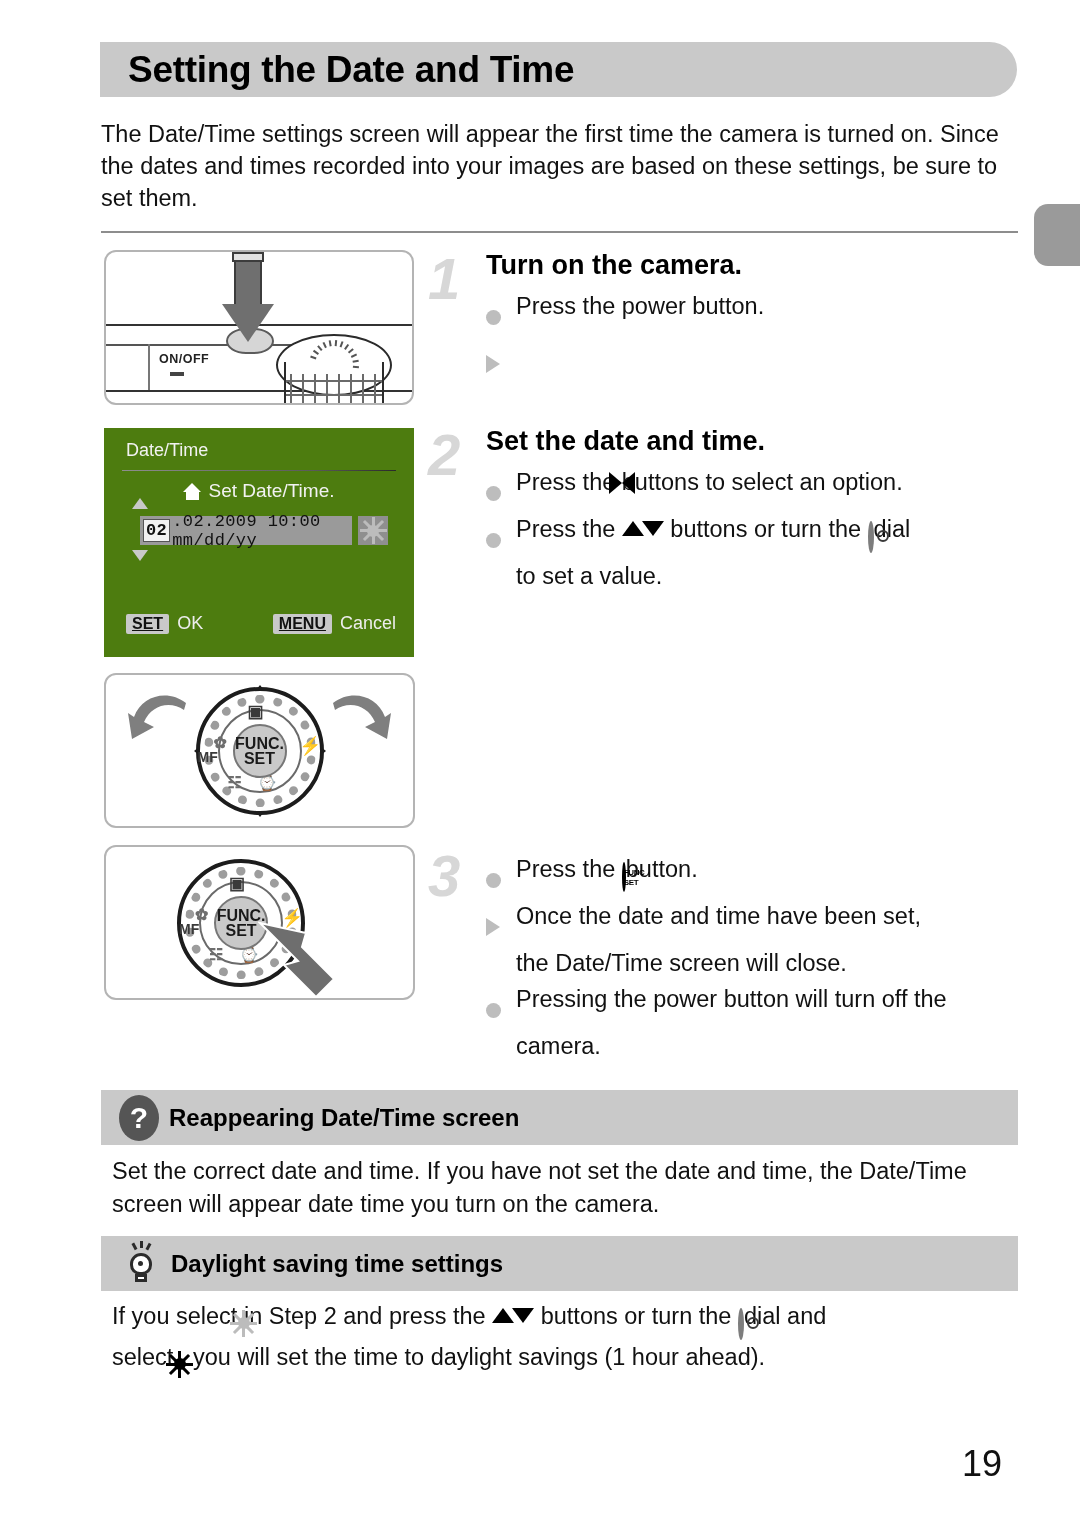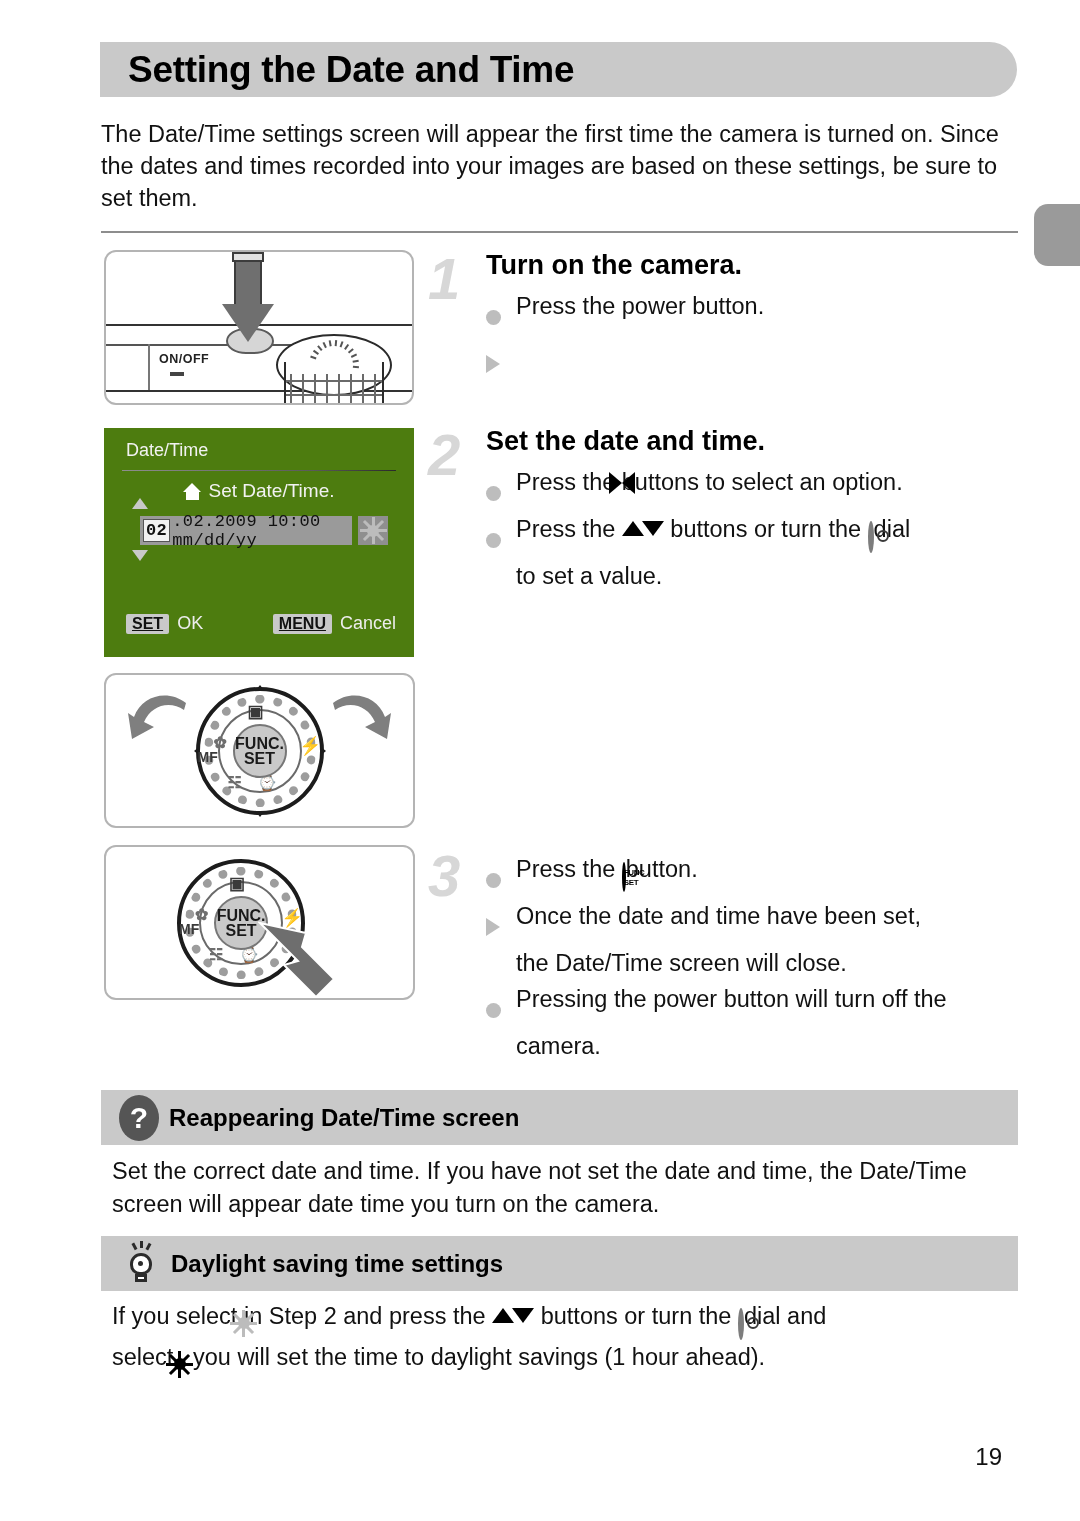--- a/index.html
+++ b/index.html
@@ -283,21 +283,21 @@
   }
   .badge-bulb .r1 { left: 12px; top: 2px; transform: rotate(-28deg); }
   .badge-bulb .r2 { left: 19px; top: 0px; }
   .badge-bulb .r3 { left: 26px; top: 2px; transform: rotate(28deg); }
 
   
   .page-num {
     position: absolute;
     right: 78px;
     top: 1443px;
-    font-size: 24px;
+    font-size: 36px;
     color: #111;
   }
 
   
   
   .cam-body-line {
     position:absolute; background:#4a4a4a;
   }
   .cam-l1 { left:0; top:72px; width:310px; height:2px; background:#333; }
   .cam-l2 { left:0; top:92px; width:220px; height:2px; background:#555; }

